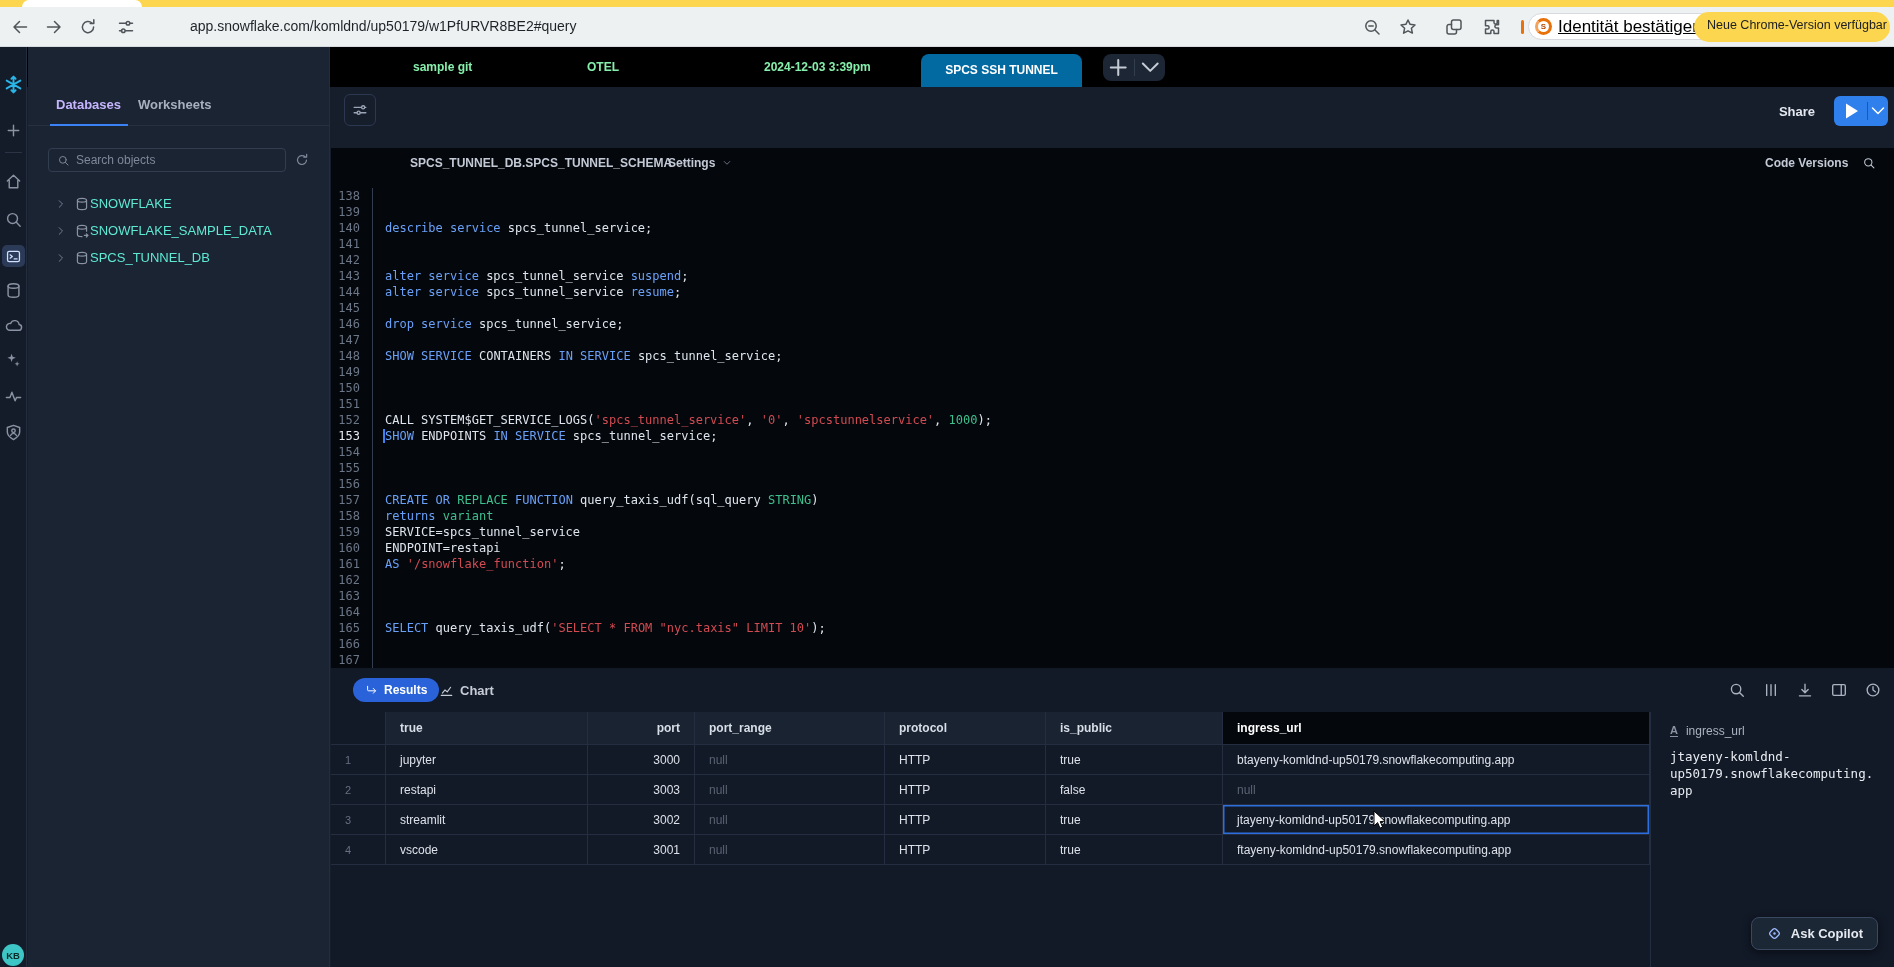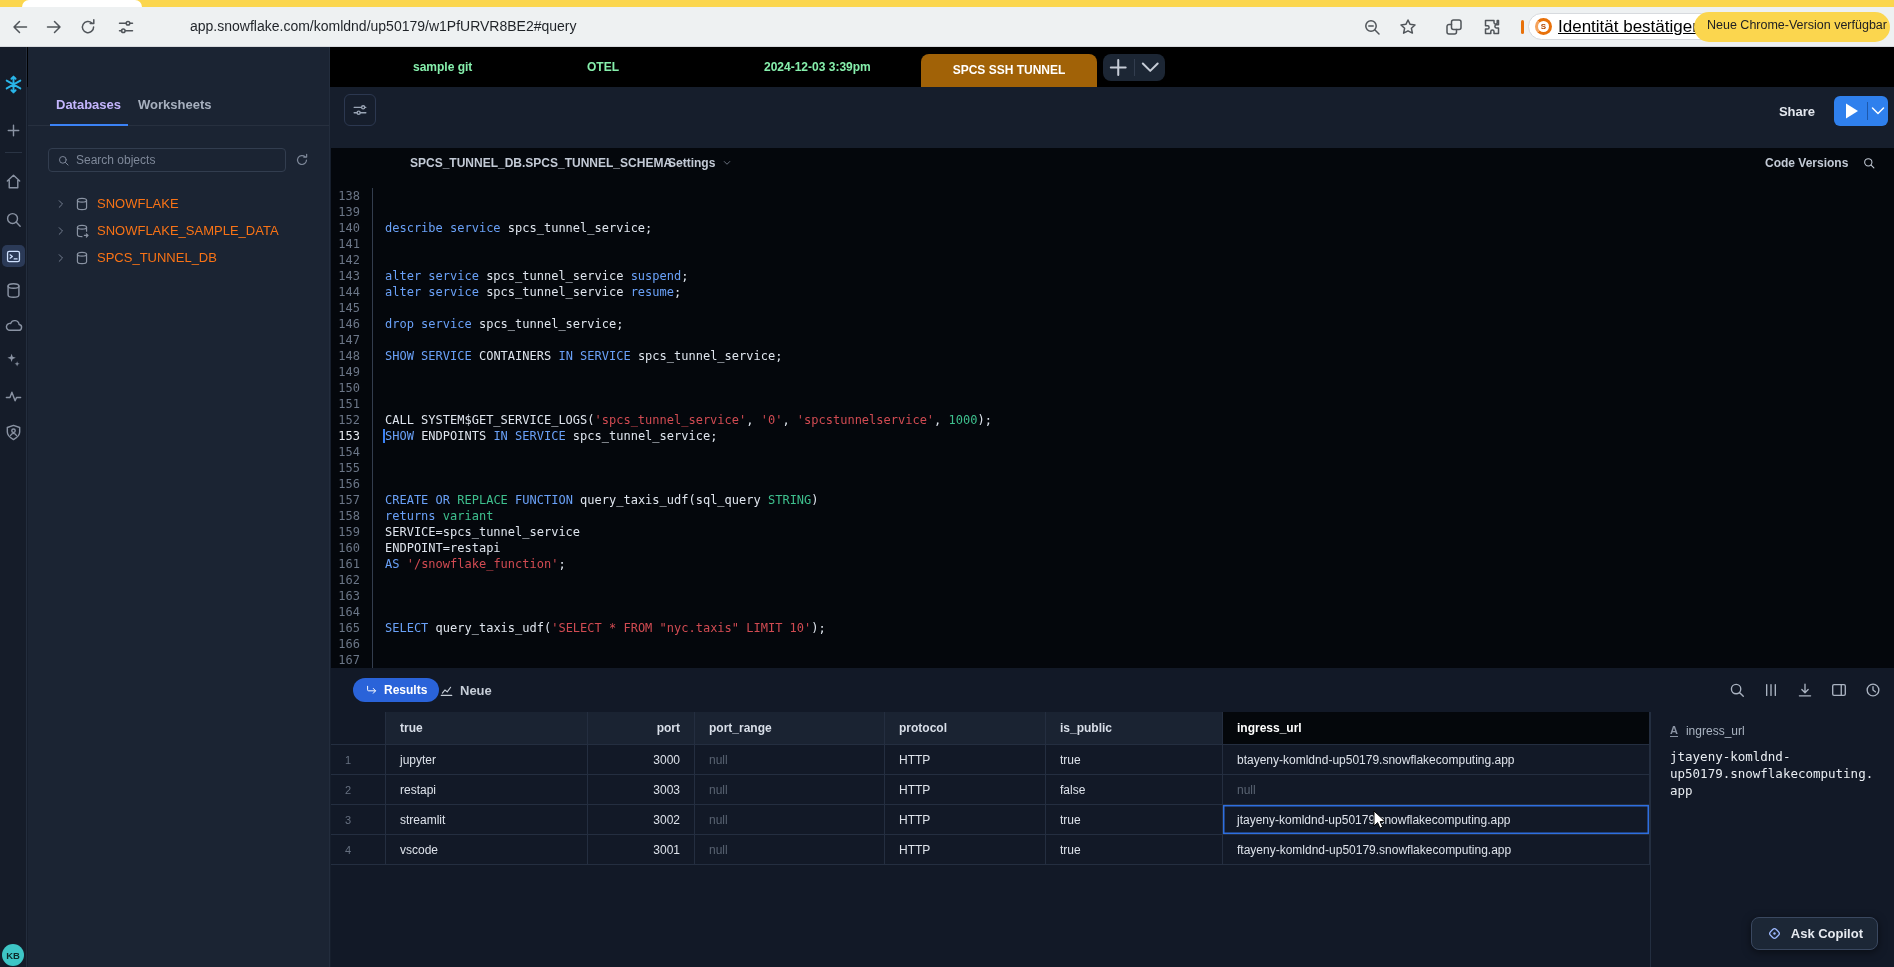--- a/index.html
+++ b/index.html
@@ -21,22 +21,22 @@
     border-left-color:#f5a35c;display:flex;align-items:center;justify-content:center;font-size:8px;color:#b34700;font-weight:bold;}
   .pill-id span.t{font-size:17px;color:#000000;white-space:nowrap;text-decoration:underline;}
   .pill-upd{position:absolute;left:1694px;top:5px;width:196px;height:30px;background:#fbd64e;border-radius:15px;
     display:flex;align-items:center;gap:6px;padding:0 8px 4px 13px;box-sizing:border-box;}
   .pill-upd span.t{font-size:12.5px;color:#202124;white-space:nowrap;}
   .dots{width:4px;color:#202124;font-size:13px;line-height:5px;letter-spacing:0;}
 
   
   .tabbar{left:27px;top:47px;width:1867px;height:40px;background:#000;}
   .apptab{position:absolute;top:0;height:34px;line-height:40px;font-size:12px;font-weight:600;color:#86efac;cursor:default;white-space:nowrap;}
-  .apptab.active{top:7px;height:33px;line-height:33px;background:#a16207;border-radius:8px 8px 0 0;color:#fff;
-    width:176px;text-align:center;}
+  .apptab.active{top:7px;height:33px;line-height:33px;background:#0369a1;border-radius:8px 8px 0 0;color:#fff;
+    width:161px;text-align:center;}
   .newtab{position:absolute;left:1076px;top:7px;width:62px;height:27px;background:#1c2634;border-radius:8px;
     display:flex;align-items:center;color:#c6ccd6;}
   .newtab .half{flex:1;display:flex;align-items:center;justify-content:center;height:100%;}
   .newtab .sep{width:1px;height:17px;background:#323d4e;}
 
   
   .rail{left:0;top:47px;width:27px;height:920px;background:#151c29;border-right:1px solid #232d3d;box-sizing:border-box;}
   .rail .ric{position:absolute;left:4px;width:19px;height:19px;color:#8a93a3;}
   .rail .ric.active-bg{left:2px;width:23px;height:22px;background:#2b3a57;border-radius:5px;color:#cfe1ff;
     display:flex;align-items:center;justify-content:center;}
@@ -51,21 +51,21 @@
   .side-tab{position:absolute;top:0;font-size:13px;font-weight:600;color:#a7b0bf;}
   .side-tab.active{color:#c4b5fd;}
   .side-underline{position:absolute;left:22px;top:27px;width:78px;height:2px;background:#3b82f6;}
   .searchbox{position:absolute;left:20px;top:101px;width:238px;height:24px;border:1px solid #323d4f;border-radius:4px;
     display:flex;align-items:center;gap:6px;padding:0 8px;box-sizing:border-box;color:#7e8899;}
   .searchbox .ph{font-size:12px;color:#7e8899;}
   .side-refresh{position:absolute;left:266px;top:105px;width:16px;height:16px;color:#7e8899;}
   .tree-item{position:absolute;left:0;width:100%;height:27px;display:flex;align-items:center;}
   .tree-item .chev{margin-left:27px;width:12px;height:12px;color:#7d8798;}
   .tree-item .dbic{margin-left:7px;width:16px;height:16px;color:#8a93a3;}
-  .tree-item .lbl{margin-left:7px;font-size:13px;color:#f97316;}
+  .tree-item .lbl{font-size:13px;color:#5eead4;}
 
   
   .main{left:331px;top:87px;width:1563px;height:880px;}
   .ws-toolbar{position:absolute;left:0;top:0;width:100%;height:61px;}
   .btn-filter{position:absolute;left:13px;top:7px;width:32px;height:32px;border:1px solid #2c3850;border-radius:6px;
     color:#9aa5b5;display:flex;align-items:center;justify-content:center;box-sizing:border-box;}
   .role-pill{position:absolute;left:1111px;top:9px;height:30px;border:1px solid #2c3850;border-radius:6px;
     display:flex;align-items:center;gap:8px;padding:0 12px;box-sizing:border-box;color:#d3d9e2;font-size:12px;font-weight:600;}
   .role-pill .dot{width:4px;height:4px;border-radius:50%;background:#5b6678;}
   .share-btn{position:absolute;left:1440px;top:9px;width:52px;height:30px;border-radius:6px;color:#e3e7ee;
@@ -533,21 +533,21 @@
               </svg>
             </span>
           <span>Results</span>
         </div>
         <div class="chart-btn">
           <span style="width:15px;height:15px">
               <svg viewBox="0 0 20 20" width="100%" height="100%" fill="none" stroke="currentColor" stroke-width="1.5" stroke-linecap="round" stroke-linejoin="round">
                 <path d="M3 16.5h14M4.5 13.5l3.5-4.2 3 2.6 4.5-6.2"></path>
               </svg>
             </span>
-          <span>Neue</span>
+          <span>Chart</span>
         </div>
         <span id="resicons"><span class="res-ic" style="left: 1397px;">
               <svg viewBox="0 0 20 20" width="100%" height="100%" fill="none" stroke="currentColor" stroke-width="1.5" stroke-linecap="round" stroke-linejoin="round">
                 <circle cx="9" cy="9" r="5.2"></circle>
                 <path d="M13 13l4 4"></path>
               </svg>
             </span><span class="res-ic" style="left: 1431px;">
               <svg viewBox="0 0 20 20" width="100%" height="100%" fill="none" stroke="currentColor" stroke-width="1.5" stroke-linecap="round" stroke-linejoin="round">
                 <path d="M5.2 4v12M10 4v12M14.8 4v12"></path>
               </svg>

